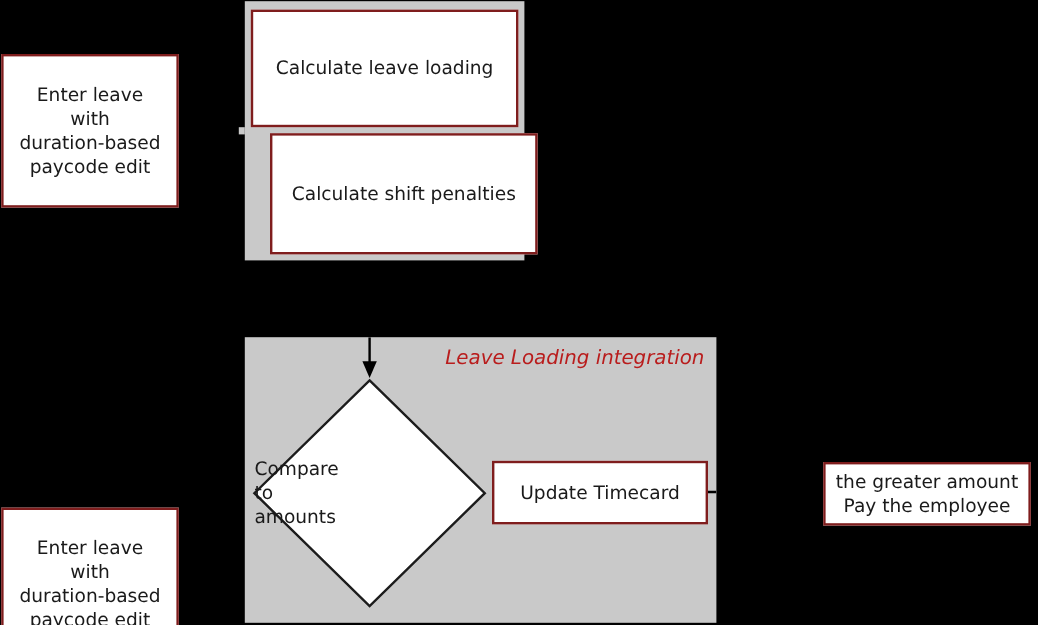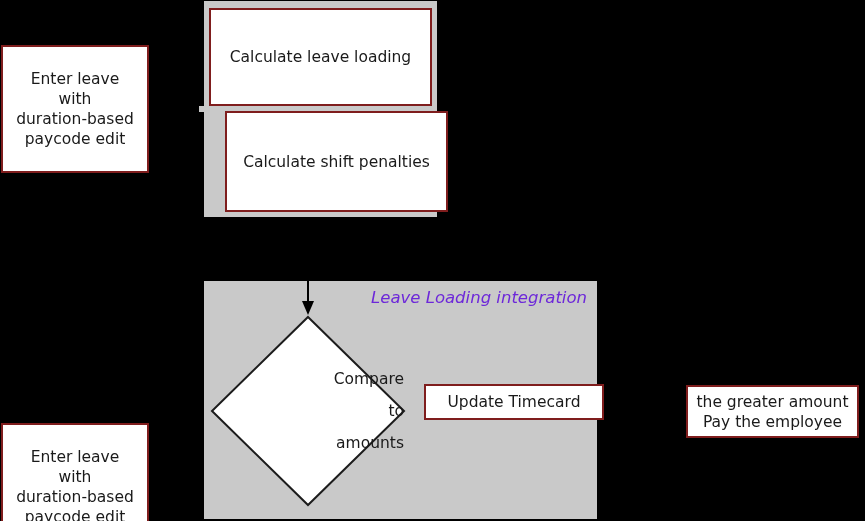--- a/index.html
+++ b/index.html
@@ -28,37 +28,36 @@
     position:absolute;
     background:#c9c9c9;
   }
   .container-label{
     position:absolute;
     top:7px;
     right:10px;
     font-style:italic;
     font-size:16.5px;
     line-height:20px;
-    color:#6d28d9;
+    color:#b91c1c;
     white-space:nowrap;
   }
   .diamond-text{
     position:absolute;
     left:8px;
     top:36px;
     width:192px;
     height:188px;
     display:flex;
     flex-direction:column;
-    align-items:flex-end;
+    align-items:flex-start;
     justify-content:center;
     text-align:center;
     font-size:15.5px;
     line-height:20px;
-    gap:12px;
   }
   svg{position:absolute;left:0;top:0;}
   .notch{
     position:absolute;
     background:#c9c9c9;
   }
 </style>
 </head>
 <body>
 
@@ -93,21 +92,21 @@
 
     <line x1="386" y1="129" x2="393" y2="129" stroke="#000000" stroke-width="2"></line>
   </svg>
 
   <div class="diamond-text">
     <div>Compare</div>
     <div>to</div>
     <div>amounts</div>
   </div>
 
-  <div class="box" style="left:220px;top:103px;width:180px;height:36px;">
+  <div class="box" style="left:206px;top:103px;width:180px;height:53px;">
     <div>Update Timecard</div>
   </div>
 </div>
 
 <div class="box" style="left:686px;top:385px;width:173px;height:53px;">
   <div>the greater amount</div>
   <div>Pay the employee</div>
 </div>
 
 <div class="box" style="left:1px;top:423px;width:148px;height:128px;">

